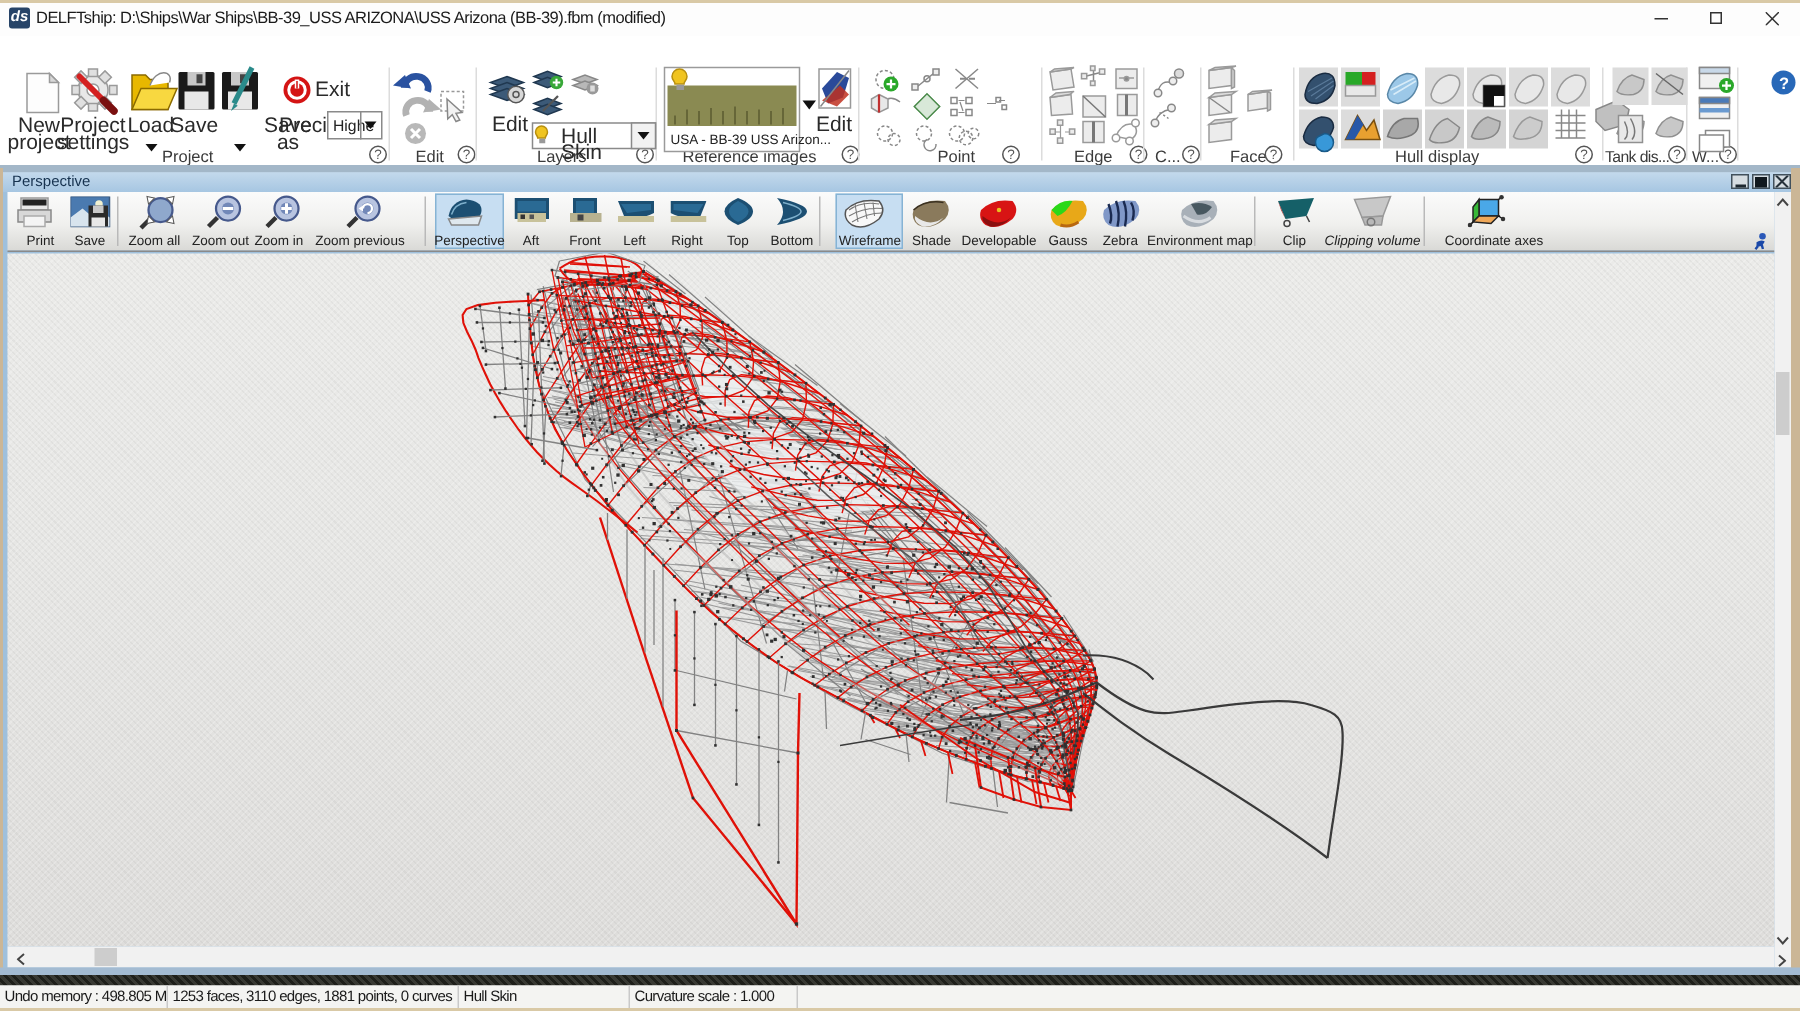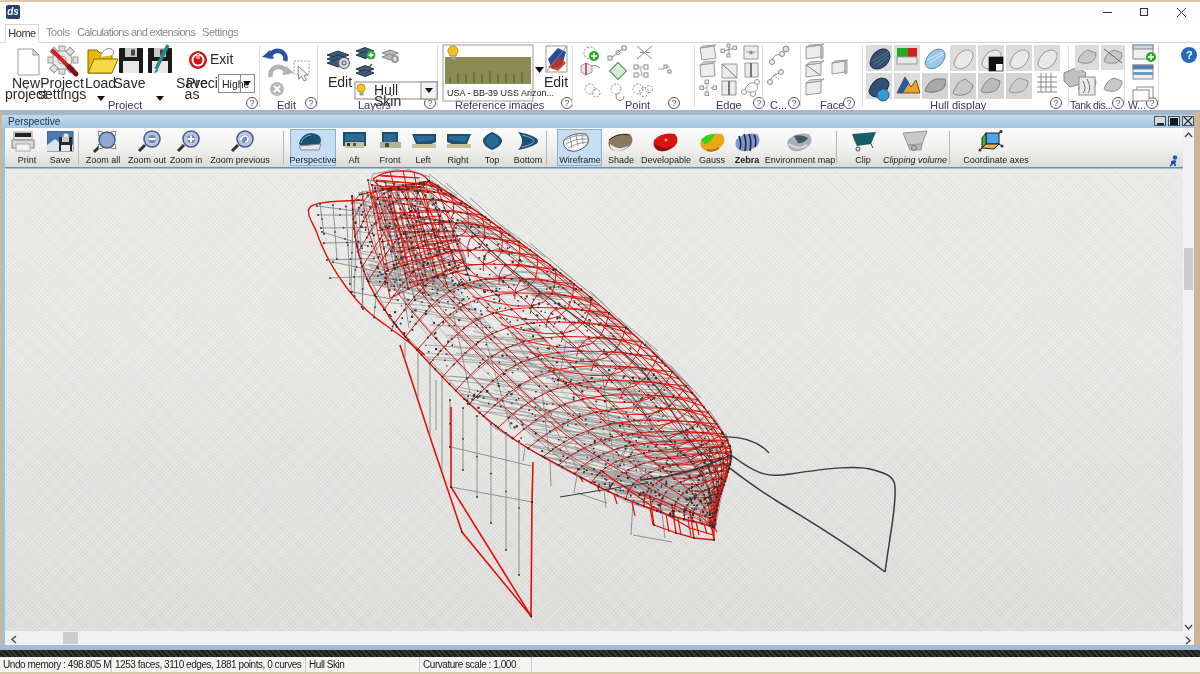--- a/index.html
+++ b/index.html
@@ -61,34 +61,28 @@
   #statusbar { left:0; top:657px; width:1200px; height:15px; background:#f4f4f2; font-size:10px; letter-spacing:-0.45px; color:#1a1a1a; }
   .sfield { position:absolute; top:0; height:15px; line-height:15px; border-right:1px solid #c9c9c9; padding-left:3px; white-space:nowrap; overflow:hidden; }
   #botline { left:0; top:672px; width:1200px; height:2px; background:#d9c9a6; }
 </style>
 </head>
 <body>
 <div id="app">
   <div id="topline" class="abs"></div>
   <div id="titlebar" class="abs">
     <div id="logo" class="abs">ds</div>
+    <div id="title" class="abs">DELFTship: D:\Ships\War Ships\BB-39_USS ARIZONA\USS Arizona (BB-39).fbm (modified)</div>
     <div class="winbtn abs" style="left:1103px; top:10px; width:9px; height:1px; background:#333;"></div>
     <div class="winbtn abs" style="left:1140px; top:6px; width:8px; height:8px; border:1px solid #333;"></div>
     <svg class="abs" style="left:1177px; top:6px;" width="9" height="9">
         <path d="M0,0 L9,9 M9,0 L0,9" stroke="#333" stroke-width="1"></path>
       </svg>
   </div>
 
-  <div id="menubar" class="abs">
-    <div class="sep"></div>
-    <div class="tab" id="tab-home">Home</div>
-    <div class="tab" style="left:46px;">Tools</div>
-    <div class="tab" style="left:77px;letter-spacing:-0.7px;">Calculations and extensions</div>
-    <div class="tab" style="left:202px;">Settings</div>
-  </div>
 
   <div id="ribbon" class="abs">
 
     <div class="glabel" style="left:108px;">Project</div>
       <div class="qmark" style="left:246px;">?</div>
     <div class="glabel" style="left:277px;">Edit</div>
       <div class="qmark" style="left:305px;">?</div>
     <div class="glabel" style="left:358px;">Layers</div>
       <div class="qmark" style="left:424px;">?</div>
     <div class="glabel" style="left:455px;">Reference images</div>
@@ -558,21 +552,21 @@
         <path d="M2,10 Q10,2 23,4 Q28,10 23,16 Q13,24 5,20 Q0,16 2,10 Z" fill="#e8a818"></path>
         <path d="M2,10 Q8,3 16,4 Q12,12 6,14 Z" fill="#2ad818"></path>
         <path d="M20,18 Q14,22 8,20" stroke="#b86810" fill="none" stroke-width="2"></path>
       </svg>
     <div class="tbtn-label" style="left:707px;">Gauss</div>
 
     <svg class="abs" style="left:729px;top:2px;" width="28" height="25">
         <path d="M2,10 Q10,2 23,4 Q28,10 23,16 Q13,24 5,20 Q0,16 2,10 Z" fill="#8098c8"></path>
         <path d="M5,6 Q8,14 6,19 M10,4 Q13,12 11,21 M15,4 Q18,11 16,21 M20,5 Q23,10 21,17" stroke="#1a2a50" fill="none" stroke-width="1.6"></path>
       </svg>
-    <div class="tbtn-label" style="left:742px;font-weight:bold;">Zebra</div>
+    <div class="tbtn-label" style="left:742px;">Zebra</div>
 
     <svg class="abs" style="left:781px;top:2px;" width="28" height="25">
         <path d="M2,10 Q10,2 23,4 Q28,10 23,16 Q13,24 5,20 Q0,16 2,10 Z" fill="#a8b0b8"></path>
         <path d="M8,6 Q16,4 22,8 Q18,14 12,13 Z" fill="#485860"></path>
         <path d="M3,14 Q13,21 21,15" stroke="#d8dce0" fill="none" stroke-width="2"></path>
       </svg>
     <div class="tbtn-label" style="left:795px;">Environment map</div>
     <div class="tsep" style="left:831px;"></div>
 
     <svg class="abs" style="left:846px;top:2px;" width="26" height="25">

